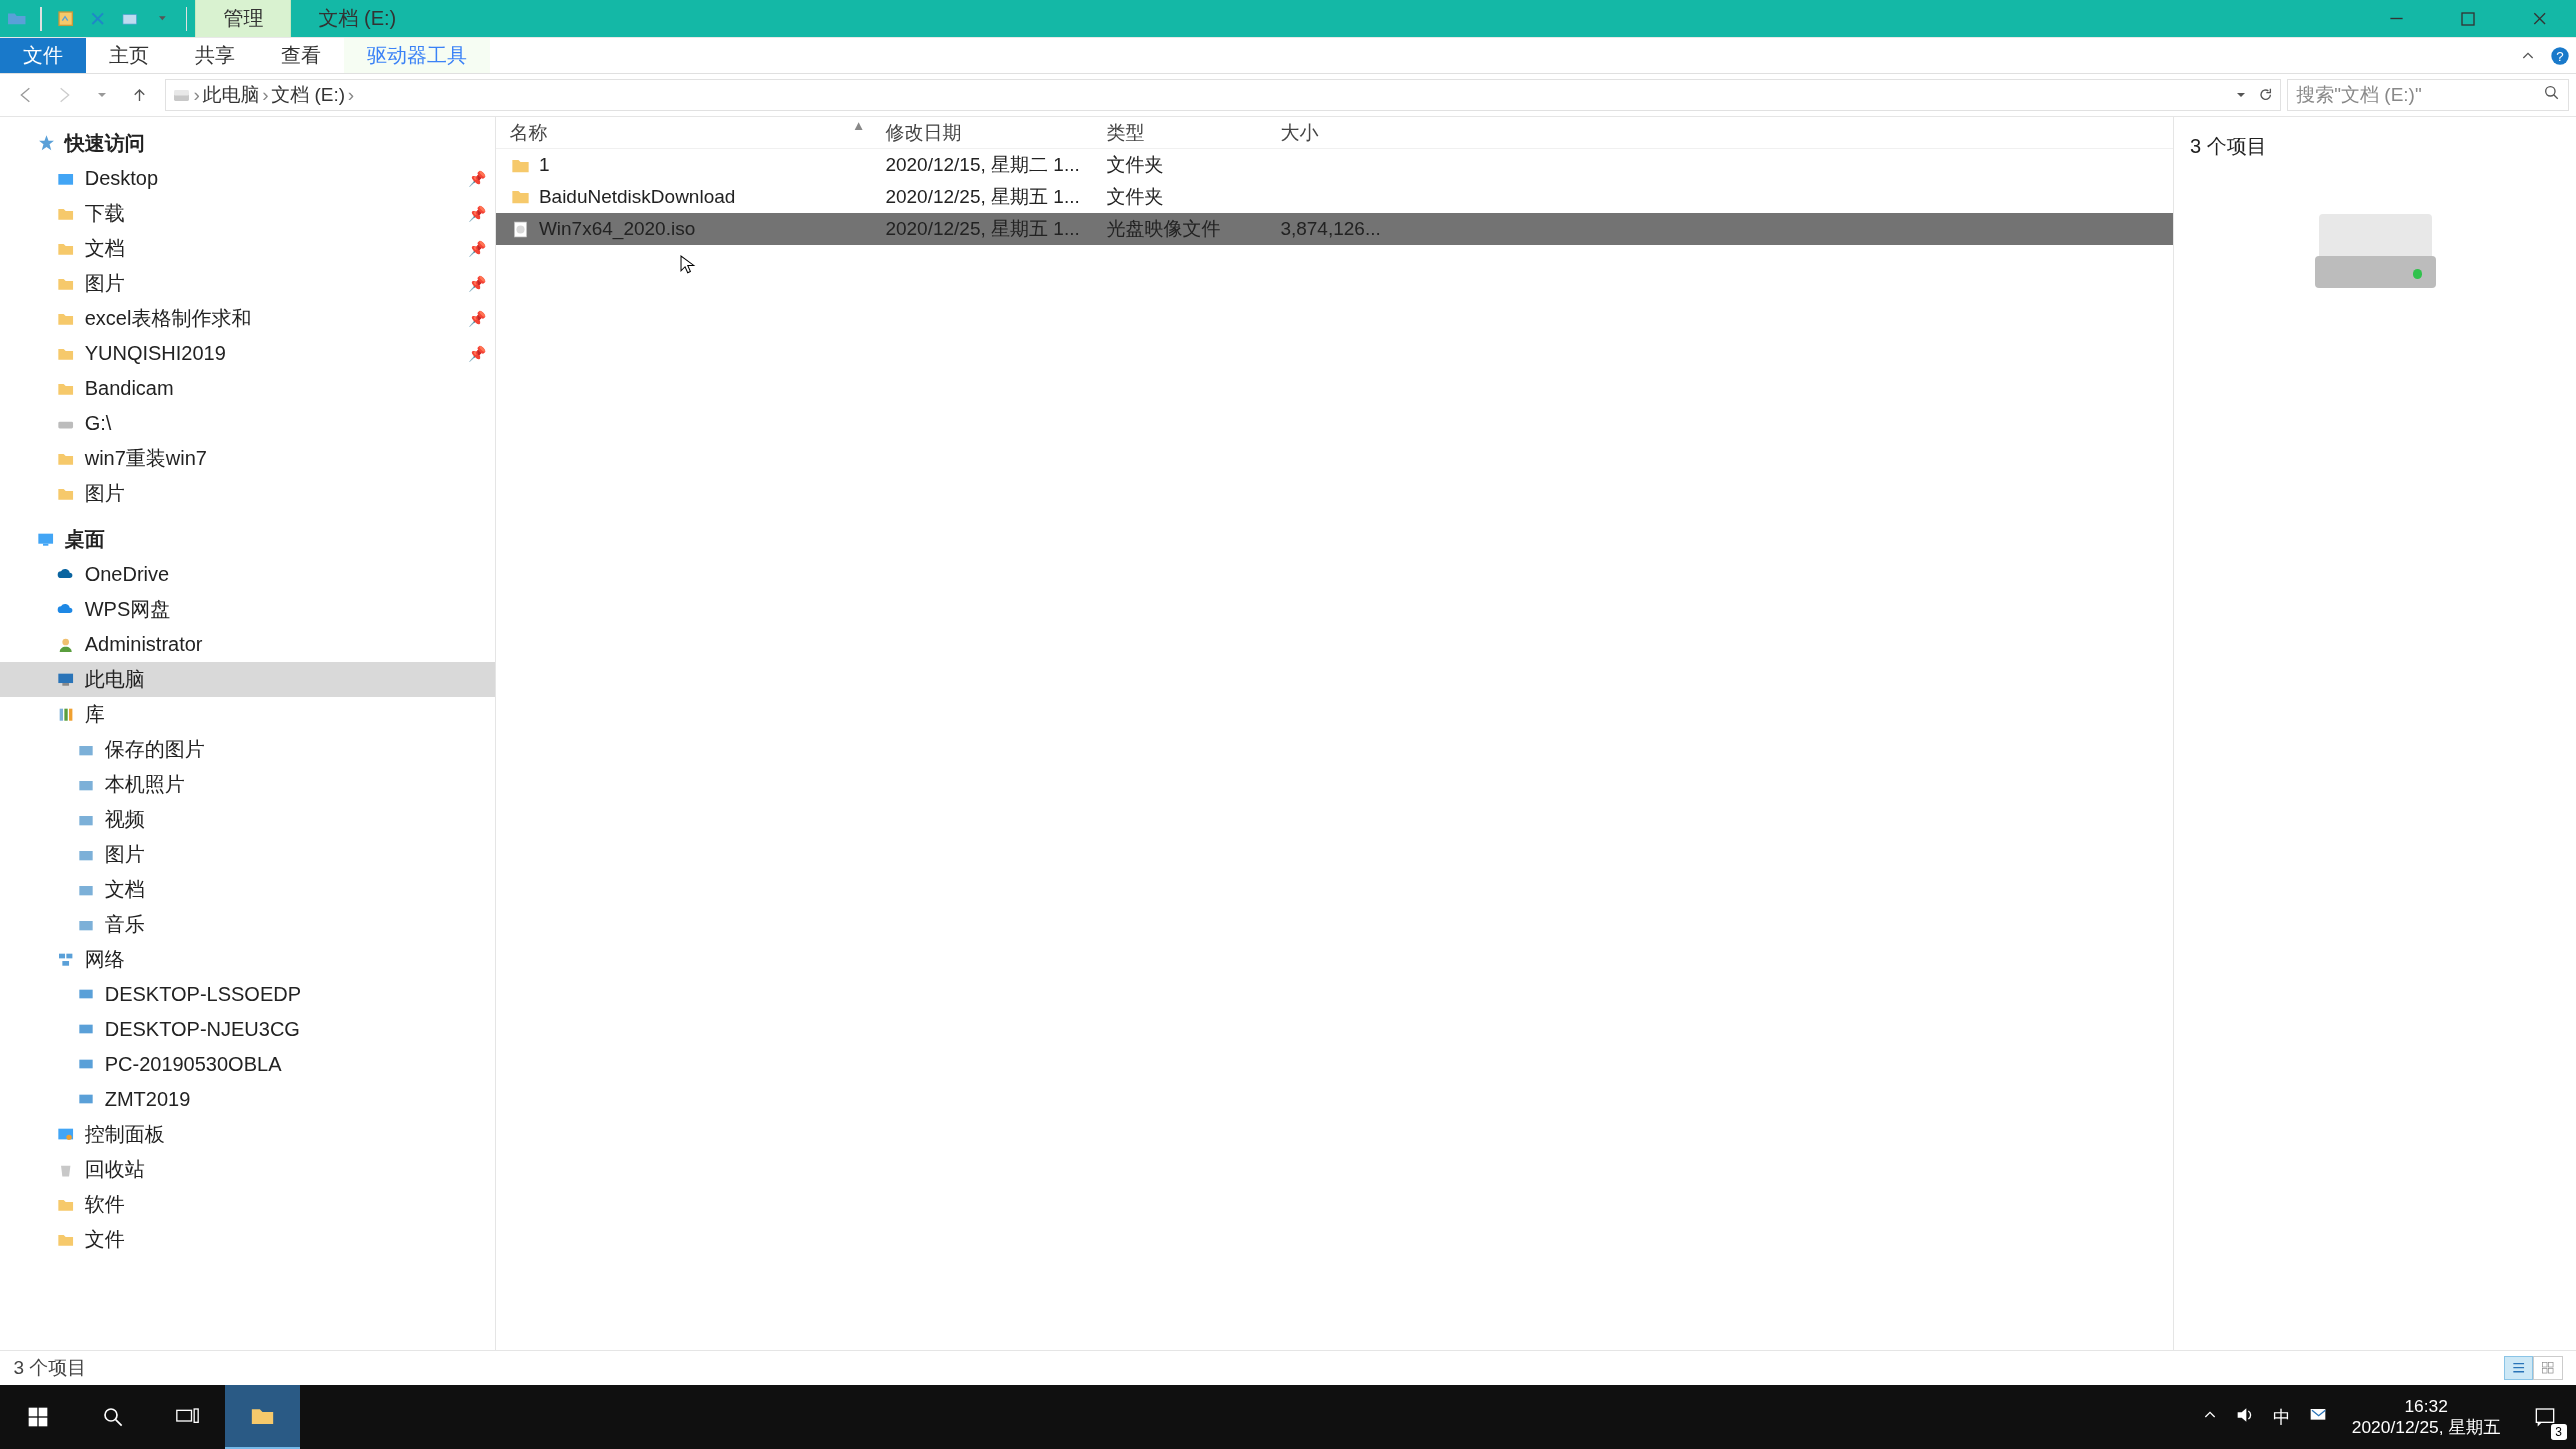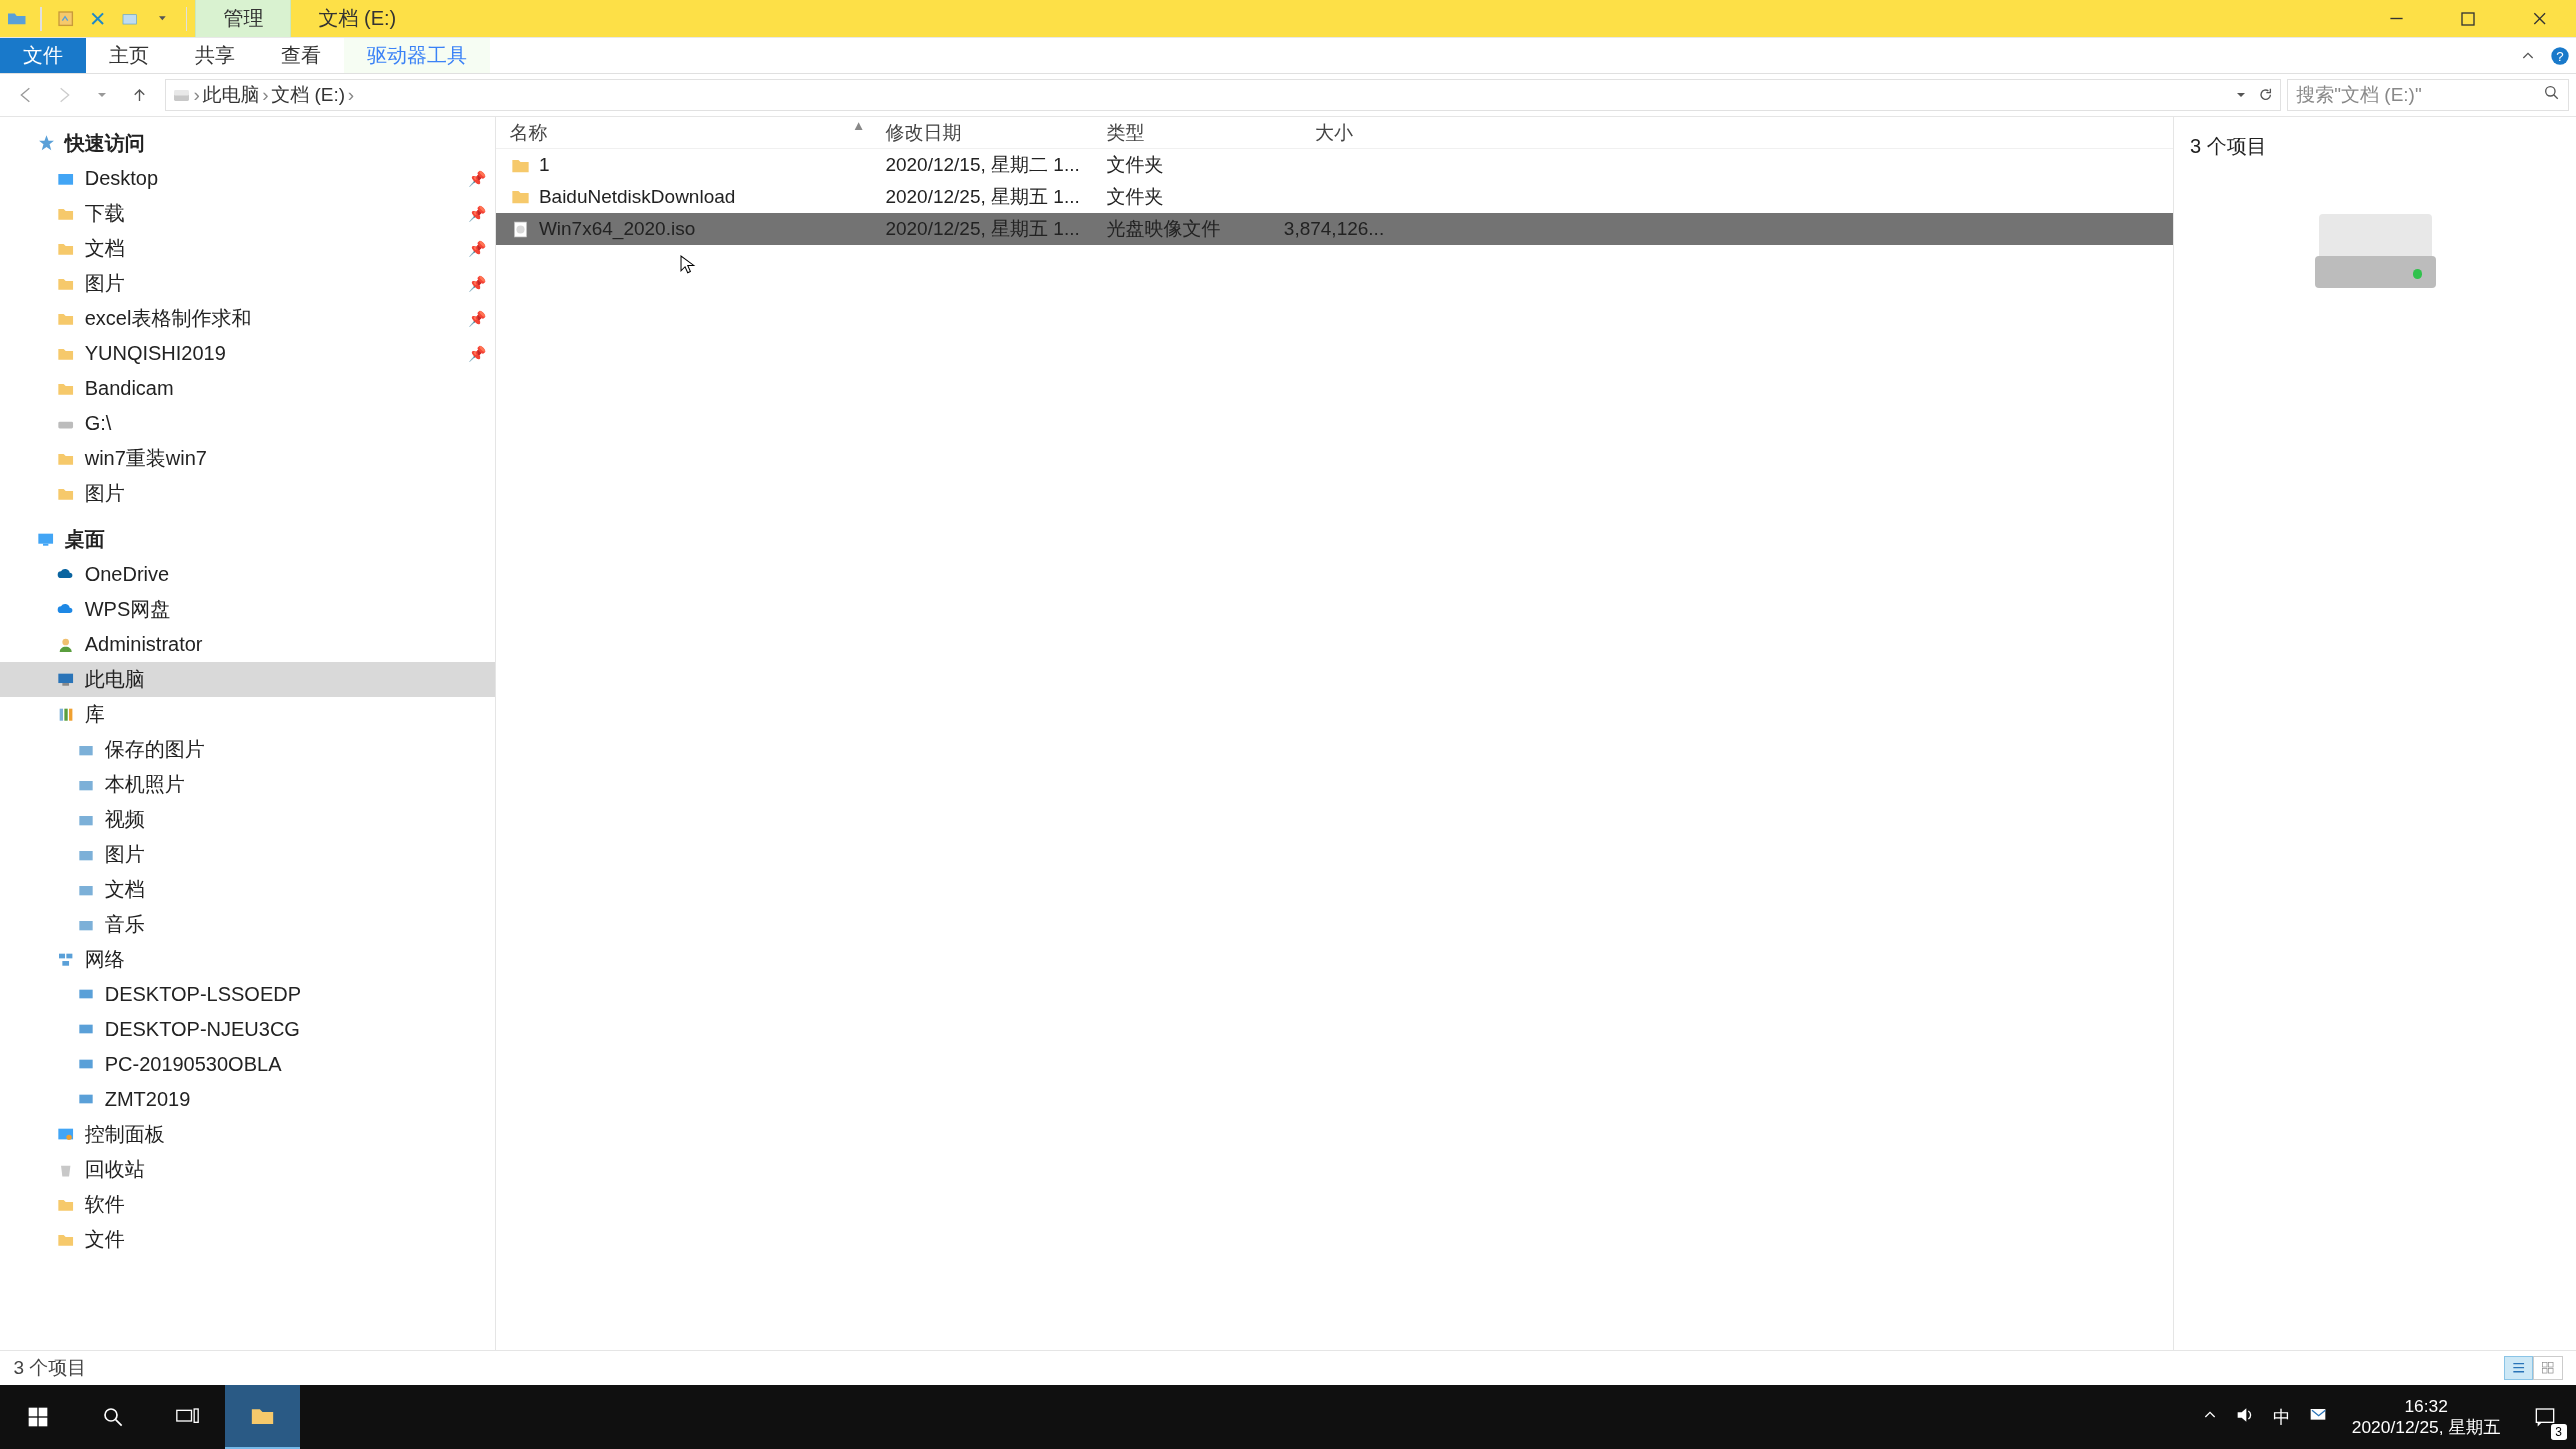--- a/index.html
+++ b/index.html
@@ -1,19 +1,19 @@
 <!DOCTYPE html>
 <html style="font-size:10.7px"><head>
 <meta charset="utf-8">
 <style>
 * { margin: 0; padding: 0; box-sizing: border-box; font-family: "Microsoft YaHei", "Segoe UI", sans-serif; }
 body { width: 2576px; height: 1449px; background: #fff; font-size: 21.5px; overflow: hidden; position: relative; }
 
 
-.titlebar { height: 38px; display: flex; align-items: stretch; background: #fde047; border-bottom: 0.7px solid #e8e8e8; }
+.titlebar { height: 38px; display: flex; align-items: stretch; background: #14b8a6; border-bottom: 0.7px solid #e8e8e8; }
 .titlebar-qa { display: flex; align-items: center; padding: 0 5.4px; gap: 9.4px; }
 .titlebar-qa .qa-icon { display: inline-flex; align-items: center; justify-content: center; width: 23px; height: 23px; }
 .titlebar-qa .sep { width: 1.3px; height: 24px; background: #e0e0e0; margin: 0 2.7px; }
 .title-ribbon-hint { background: #d9f2d0; padding: 0 27px; display: flex; align-items: center; color: #333; font-size: 20px; border-left: 0.7px solid #c9e8c0; border-right: 0.7px solid #c9e8c0; }
 .title-location { padding: 0 27px; display: flex; align-items: center; color: #333; font-size: 20px; }
 .titlebar-spacer { flex: 1; }
 .win-controls { display: flex; }
 .win-btn { width: 72px; display: flex; align-items: center; justify-content: center; color: #333; }
 
 
@@ -48,21 +48,21 @@
 .tree-row.selected { background: #d9d9d9; }
 .tree-row .t-icon { width: 24px; height: 24px; margin-right: 6.7px; display: inline-flex; align-items: center; justify-content: center; }
 
 
 .filelist { flex: 1; border-right: 0.7px solid #e5e5e5; position: relative; }
 .col-headers { height: 32px; display: flex; align-items: center; border-bottom: 0.7px solid #f0f0f0; color: #444; font-size: 19px; }
 .col-headers .col { padding-left: 13.4px; }
 .col-name { width: 376px; }
 .col-date { width: 221px; }
 .col-type { width: 174px; }
-.col-size { width: 134px; text-align: center; padding-right: 13.4px; }
+.col-size { width: 134px; text-align: left; padding-right: 13.4px; }
 .file-row { height: 32px; display: flex; align-items: center; font-size: 19px; color: #222; }
 .file-row.selected { background: #737373; }
 .file-row .f-icon { width: 21.5px; height: 21.5px; margin-right: 8px; display: inline-flex; align-items: center; justify-content: center; }
 .file-row .col { padding-left: 13.4px; overflow: hidden; white-space: nowrap; text-overflow: ellipsis; }
 .sort-ind { position: absolute; top: 1.3px; left: 356px; color: #888; font-size: 13.4px; }
 
 
 .preview { width: 402px; padding: 16px; font-size: 20px; color: #222; }
 .preview .preview-title { font-weight: normal; margin-bottom: 54px; }
 .preview .drive-ico { width: 121px; height: 74px; margin: 27px auto 0; position: relative; }

